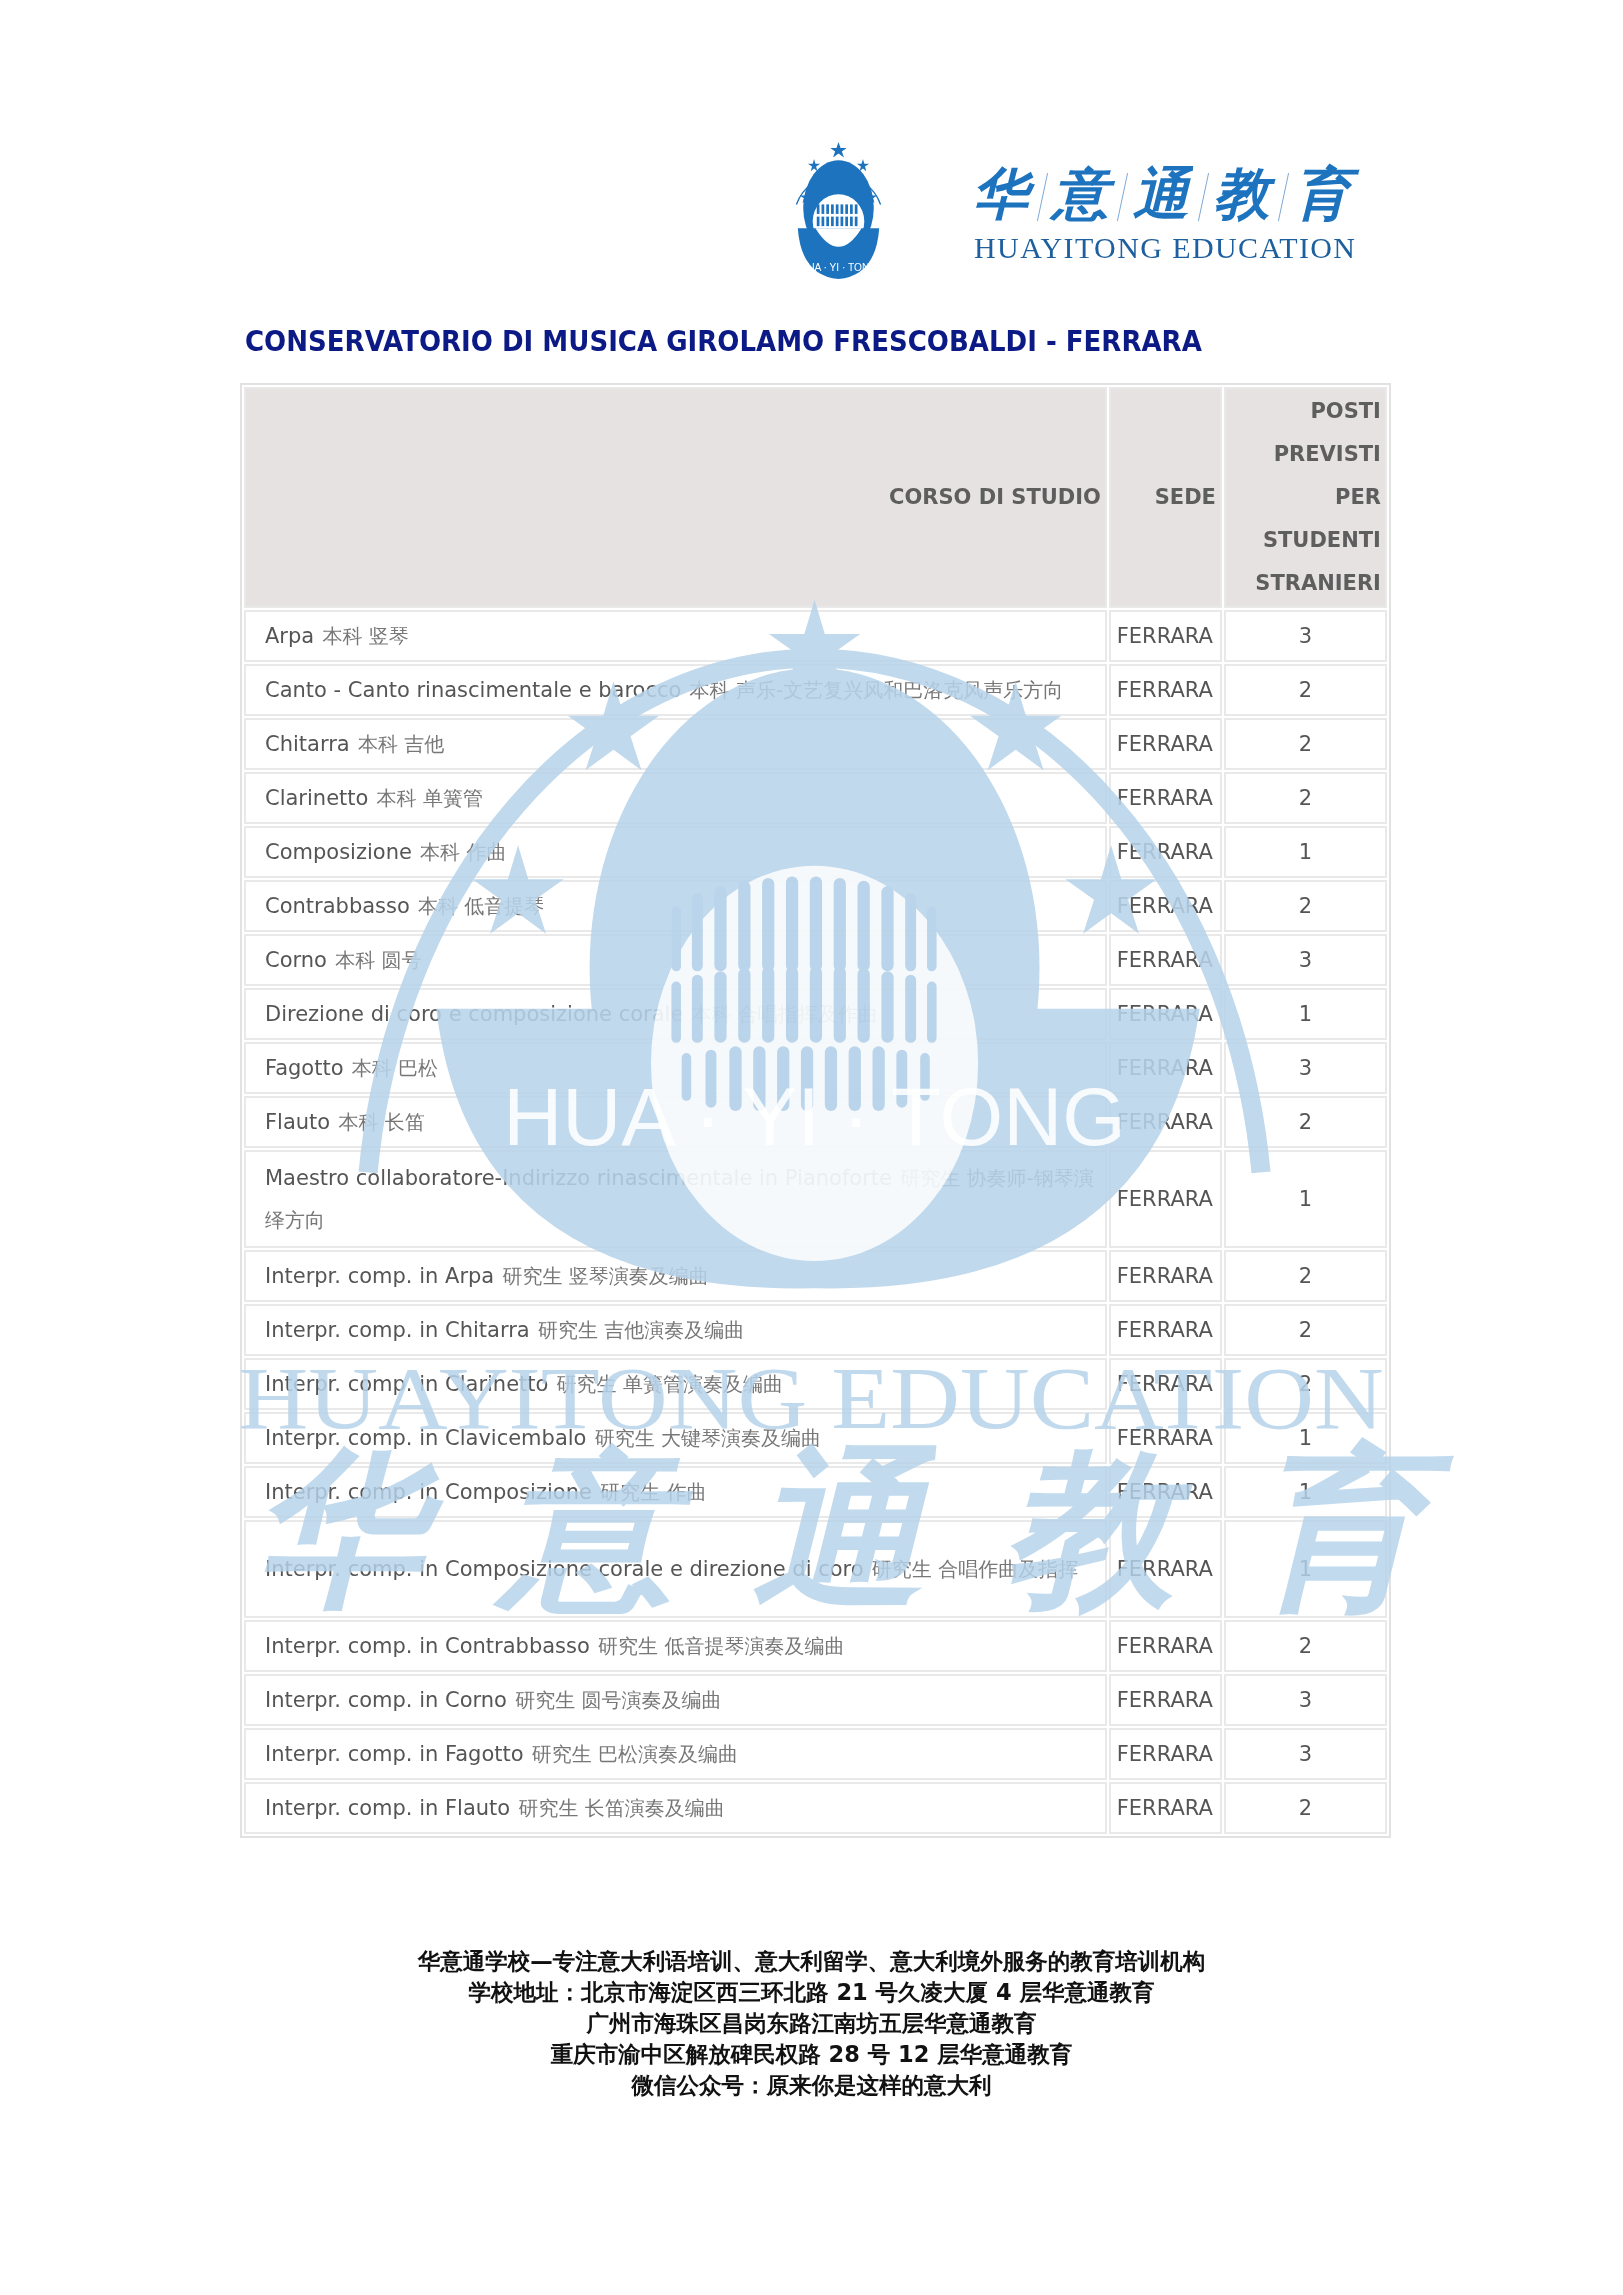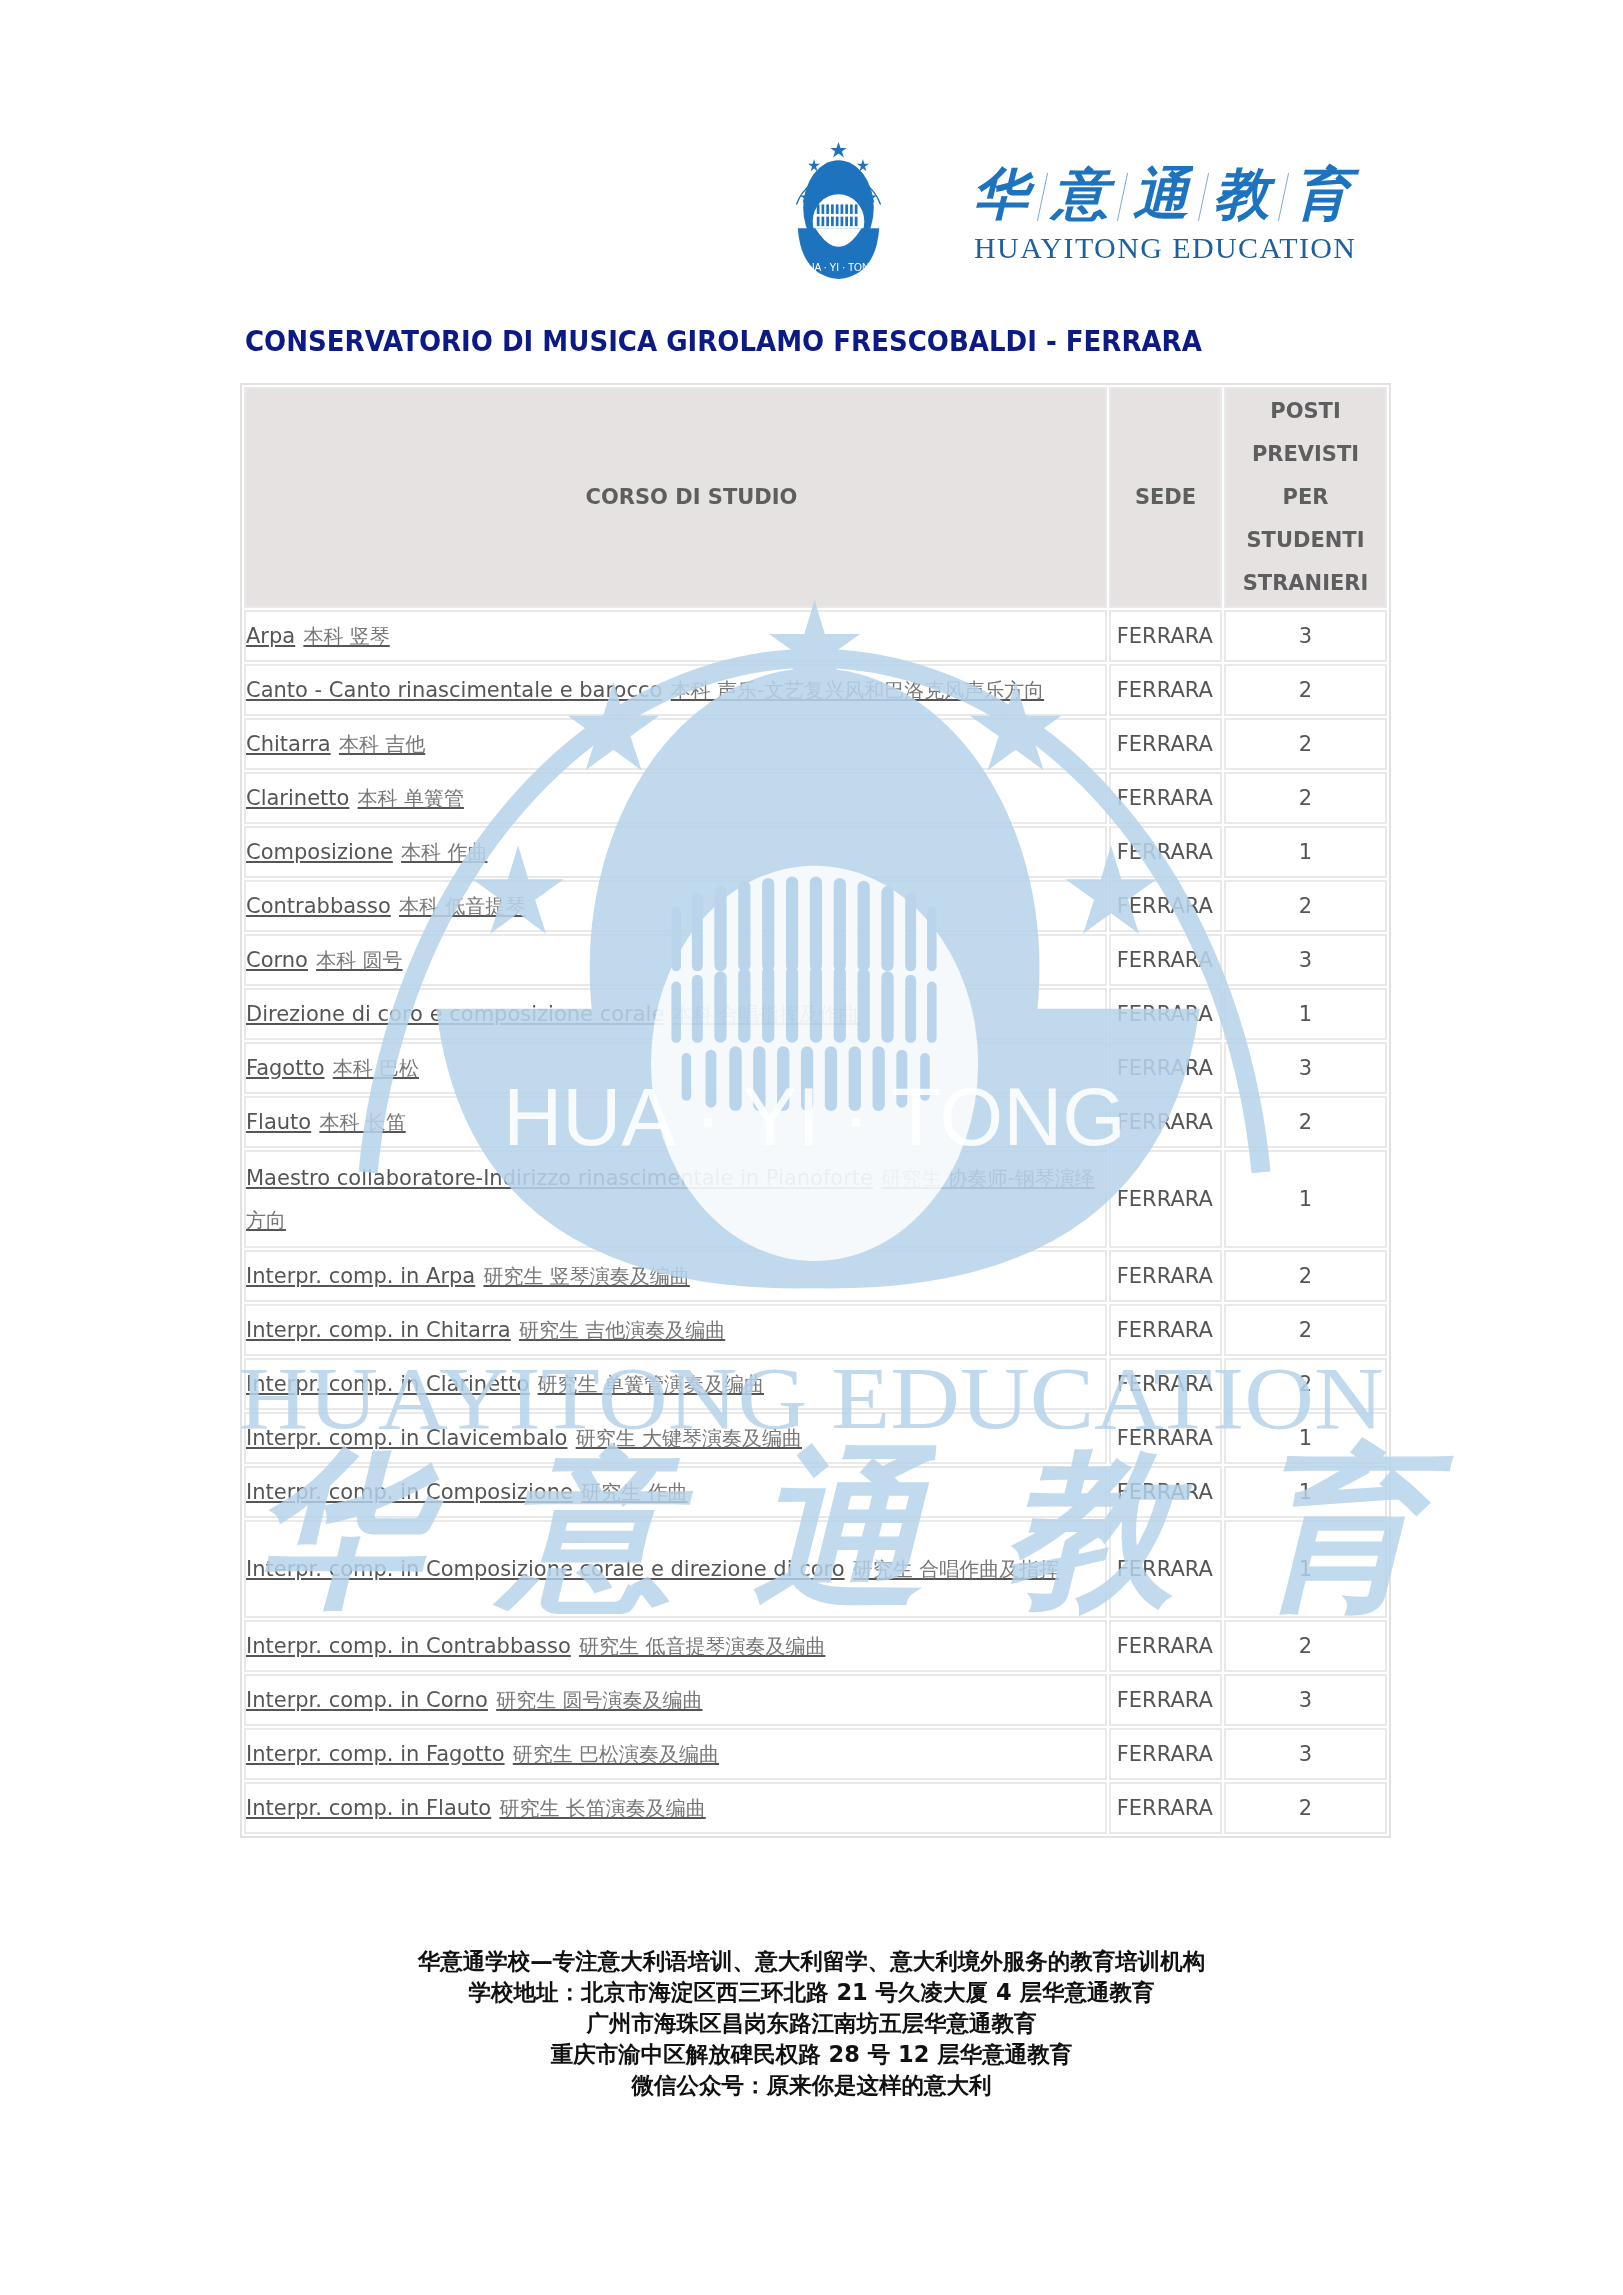--- a/index.html
+++ b/index.html
@@ -12,23 +12,23 @@
   .logo-cn { position:absolute; left:181px; top:20.5px; font-size:56px; font-weight:bold; font-style:italic; color:#1e73be; letter-spacing:4.1px; white-space:nowrap; }
   .logo-cn span.sep { display:inline-block; width:1.4px; height:48px; background:#7ea9d6; margin:0 9.5px; transform:skewX(-12deg); vertical-align:middle; }
   .logo-en { position:absolute; left:183px; top:95px; font-family:"Liberation Serif", serif; font-size:30px; color:#1e5f9e; letter-spacing:1.4px; white-space:nowrap; }
 
   .title { position:absolute; left:245px; top:325px; font-size:28px; font-weight:bold; color:#0c1a86; white-space:nowrap; transform:scaleX(0.93); transform-origin:left; }
 
   
   .tbl { position:absolute; left:240px; top:383px; width:1151px; border:2px solid #e2e2e2; box-sizing:border-box; background:#ffffff; }
   table { border-collapse:separate; border-spacing:2px; width:100%; table-layout:fixed; }
   th, td { border:2px solid #e9e9e9; padding:0 4.1px; color:#555; font-size:21px; }
-  th { background:#e6e2e2; color:#5e5e5e; font-weight:bold; font-size:21px; line-height:43px; text-align:center; }
+  th { background:#e6e2e2; color:#5e5e5e; font-weight:bold; font-size:21px; line-height:43px; text-align:right; }
   td { background:#ffffff; height:48px; }
-  td.course { text-align:left; line-height:42px; padding-left:0;text-decoration:underline; }
+  td.course { text-align:left; line-height:42px; padding-left:19px; }
   td.sede { text-align:center; padding-left:2.7px; }
   td.num { text-align:center; }
   tr.tall td { height:94px; }
   .cn { color:#777; margin-left:8.2px; font-size:20px; }
   col.c1 { width:863px; } col.c2 { width:113px; } col.c3 { width:auto; }
 
   
   .wm { position:absolute; left:0; top:0; width:1623px; height:2295px; pointer-events:none; }
 
   

